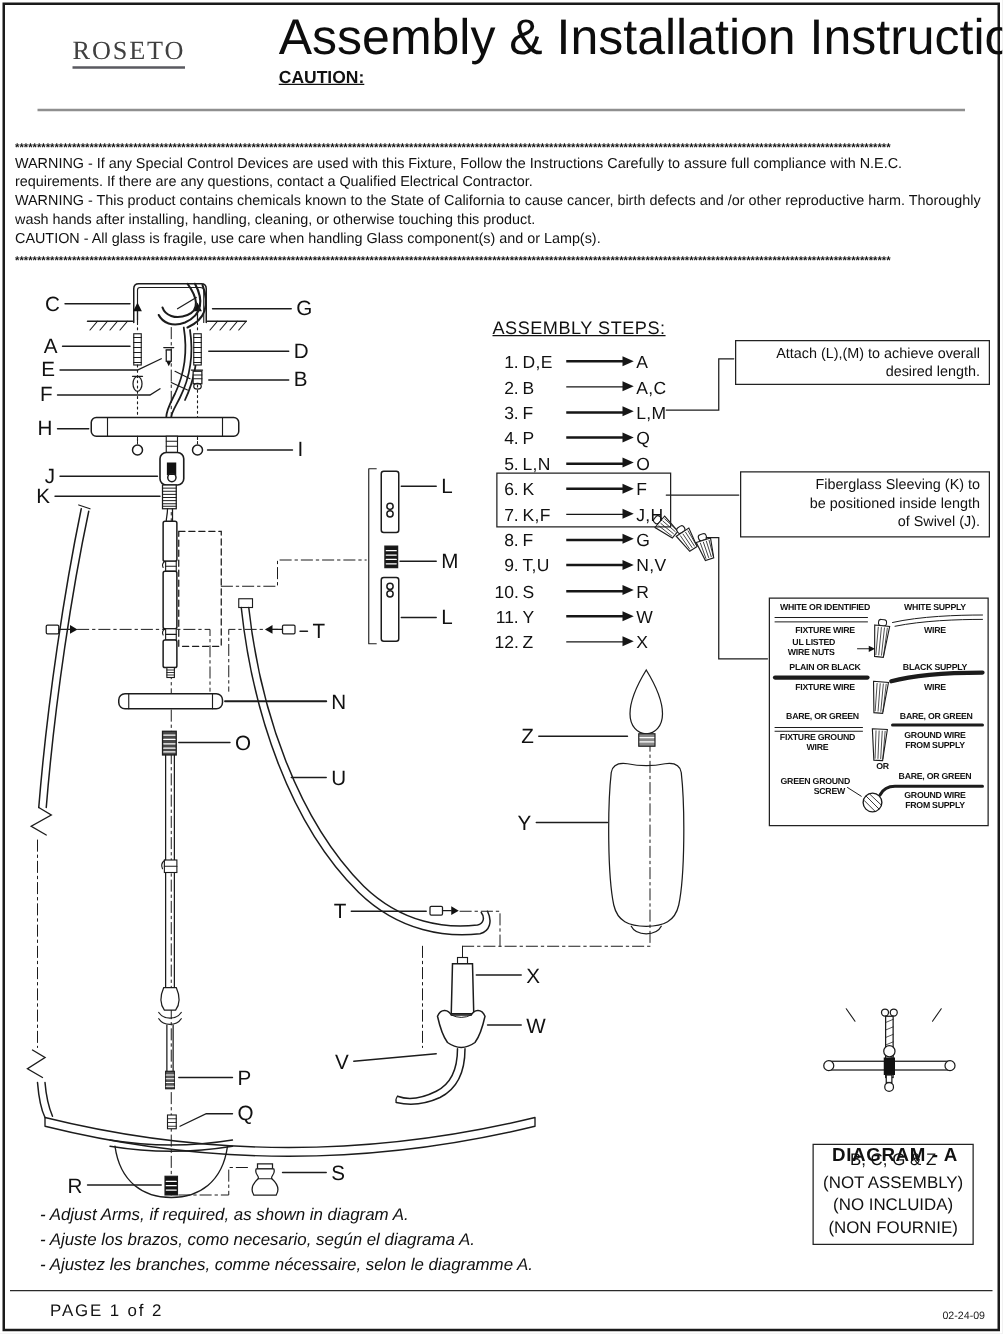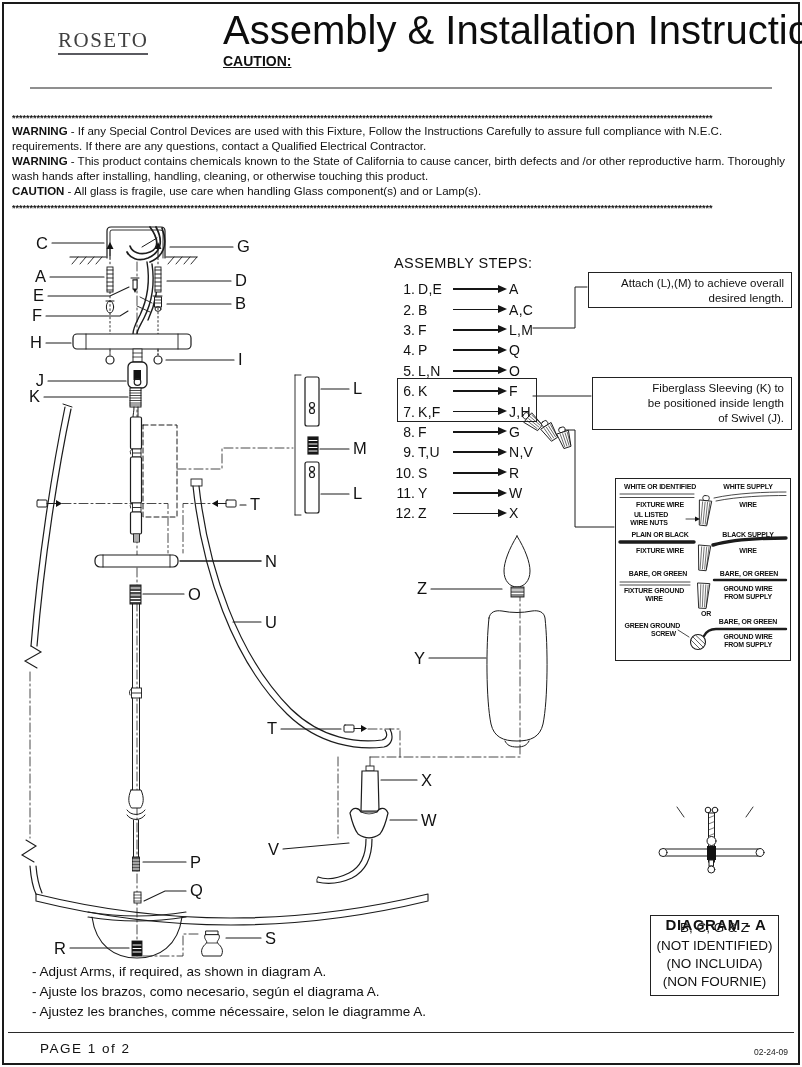--- a/index.html
+++ b/index.html
@@ -10,23 +10,23 @@
   
   .logo{font-family:"Liberation Serif",serif;color:#404040;font-size:21px;letter-spacing:1.5px;
         border-bottom:2px solid #5a5a60;padding-bottom:1px;}
   .logo::first-letter{font-size:27px;}
   .title{font-size:40px;color:#0d0d0d;white-space:nowrap;}
   .cau-label{font-size:14px;font-weight:bold;text-decoration:underline;}
   .cau-text{font-size:16.5px;line-height:20px;}
   
   .stars{font-size:9px;font-weight:bold;letter-spacing:0;white-space:nowrap;overflow:hidden;height:11px;}
   .wpar{font-size:11.5px;line-height:15px;margin:0 0 0 0;}
-  .wpar b{font-weight:bold;}
-  
-  .steps-title{font-size:14.5px;letter-spacing:.4px;}
+  .wpar b{font-weight:normal;}
+  
+  .steps-title{font-size:14.5px;text-decoration:underline;letter-spacing:.4px;}
   .srow{display:flex;align-items:center;height:20.4px;font-size:14px;}
   .s-num{width:21px;text-align:right;padding-right:3px;flex:none;}
   .s-from{width:35px;flex:none;letter-spacing:.3px;}
   .s-arrow{width:46px;height:1.8px;background:#161616;position:relative;flex:none;margin-right:10px;}
   .s-arrow::after{content:'';position:absolute;right:-8px;top:-3.6px;border-left:9px solid #161616;
                   border-top:4.5px solid transparent;border-bottom:4.5px solid transparent;}
   .s-to{flex:none;letter-spacing:.3px;}
   .steps-box{position:absolute;left:3px;top:123px;width:138px;height:42px;border:1.4px solid #222;}
   
   .callout{border:1.5px solid #222;font-size:11.5px;line-height:15px;text-align:right;
@@ -505,26 +505,26 @@
     <div class="wt" style="left:60px;top:131px;width:60px;">OR</div>
     <div class="wt" style="left:2px;top:143px;width:62px;text-align:right;">GREEN GROUND</div>
     <div class="wt" style="left:2px;top:150.5px;width:58px;text-align:right;">SCREW</div>
     <div class="wt" style="left:96px;top:139px;width:72px;">BARE, OR GREEN</div>
     <div class="wt" style="left:100px;top:154px;width:64px;">GROUND WIRE FROM SUPPLY</div>
   </div>
 
   <div class="abs diagA-title" style="left:650px;top:916px;width:132px;">DIAGRAM -  A</div>
   <div class="abs nf-box" style="left:650px;top:915px;width:127px;height:76px;">
     <div>B, C, G &amp; Z</div>
-    <div>(NOT IDENTIFIED)</div>
+    <div>(NOT ASSEMBLY)</div>
     <div>(NO INCLUIDA)</div>
     <div>(NON FOURNIE)</div>
   </div>
 
-  <div class="abs" style="left:32px;top:962px;width:460px;">
+  <div class="abs" style="left:32px;top:962px;width:460px;font-style:italic;">
     <div class="note">- Adjust Arms, if required, as shown in diagram A.</div>
     <div class="note">- Ajuste los brazos, como necesario, según el diagrama A.</div>
     <div class="note">- Ajustez les branches, comme nécessaire, selon le diagramme A.</div>
   </div>
 
   <div class="abs footer-rule" style="left:8px;right:8px;top:1032px;height:0;"></div>
   <div class="abs page-num" style="left:40px;right:0;top:1041px;">PAGE 1 of 2</div>
   <div class="abs date" style="right:14px;top:1047px;">02-24-09</div>
 </div>
 

